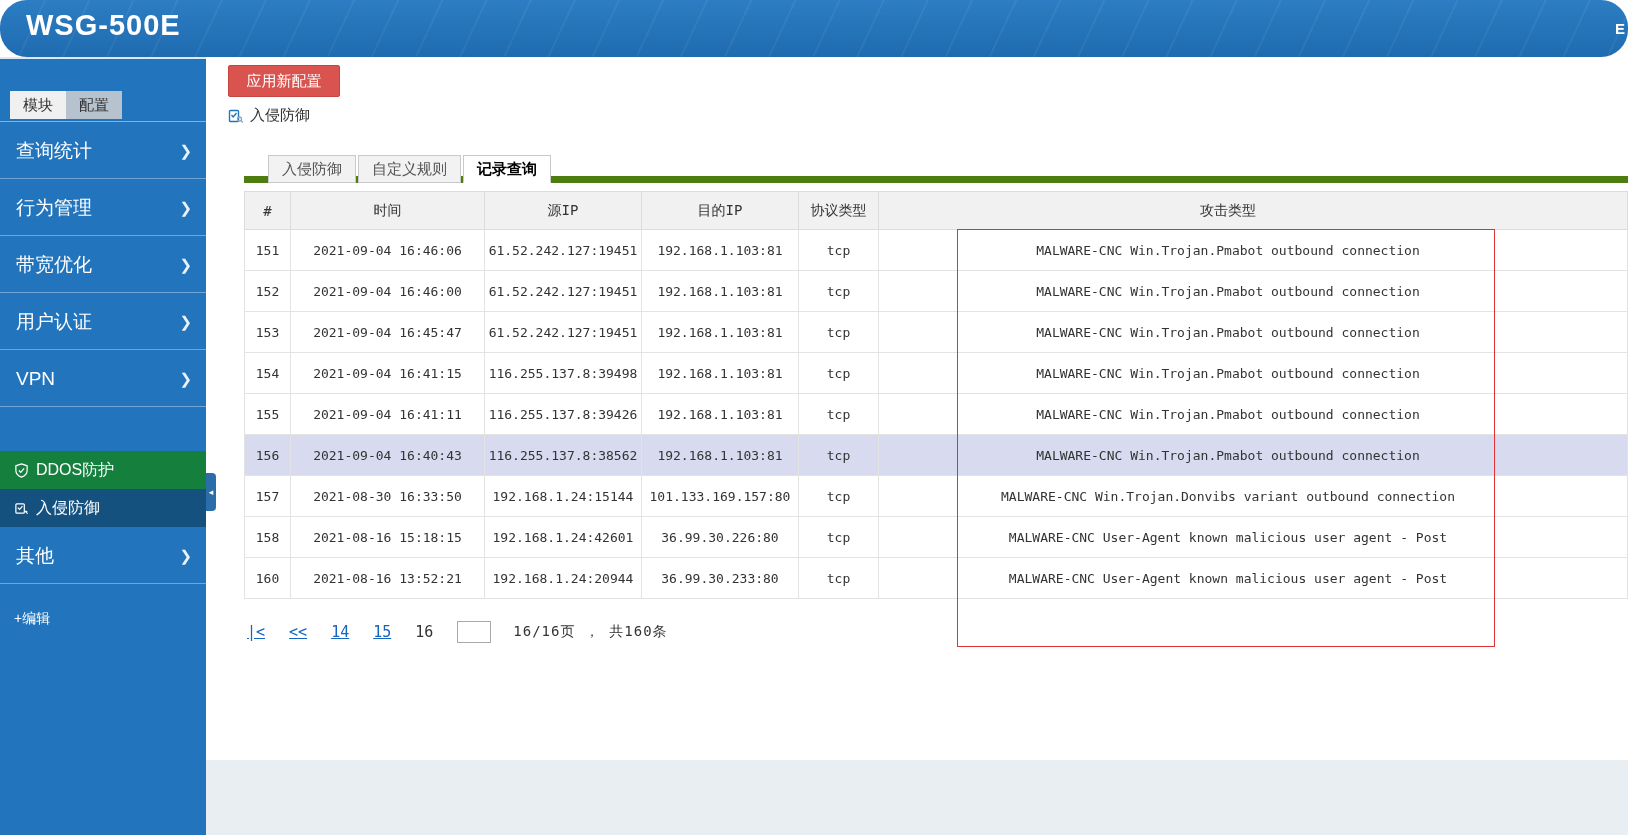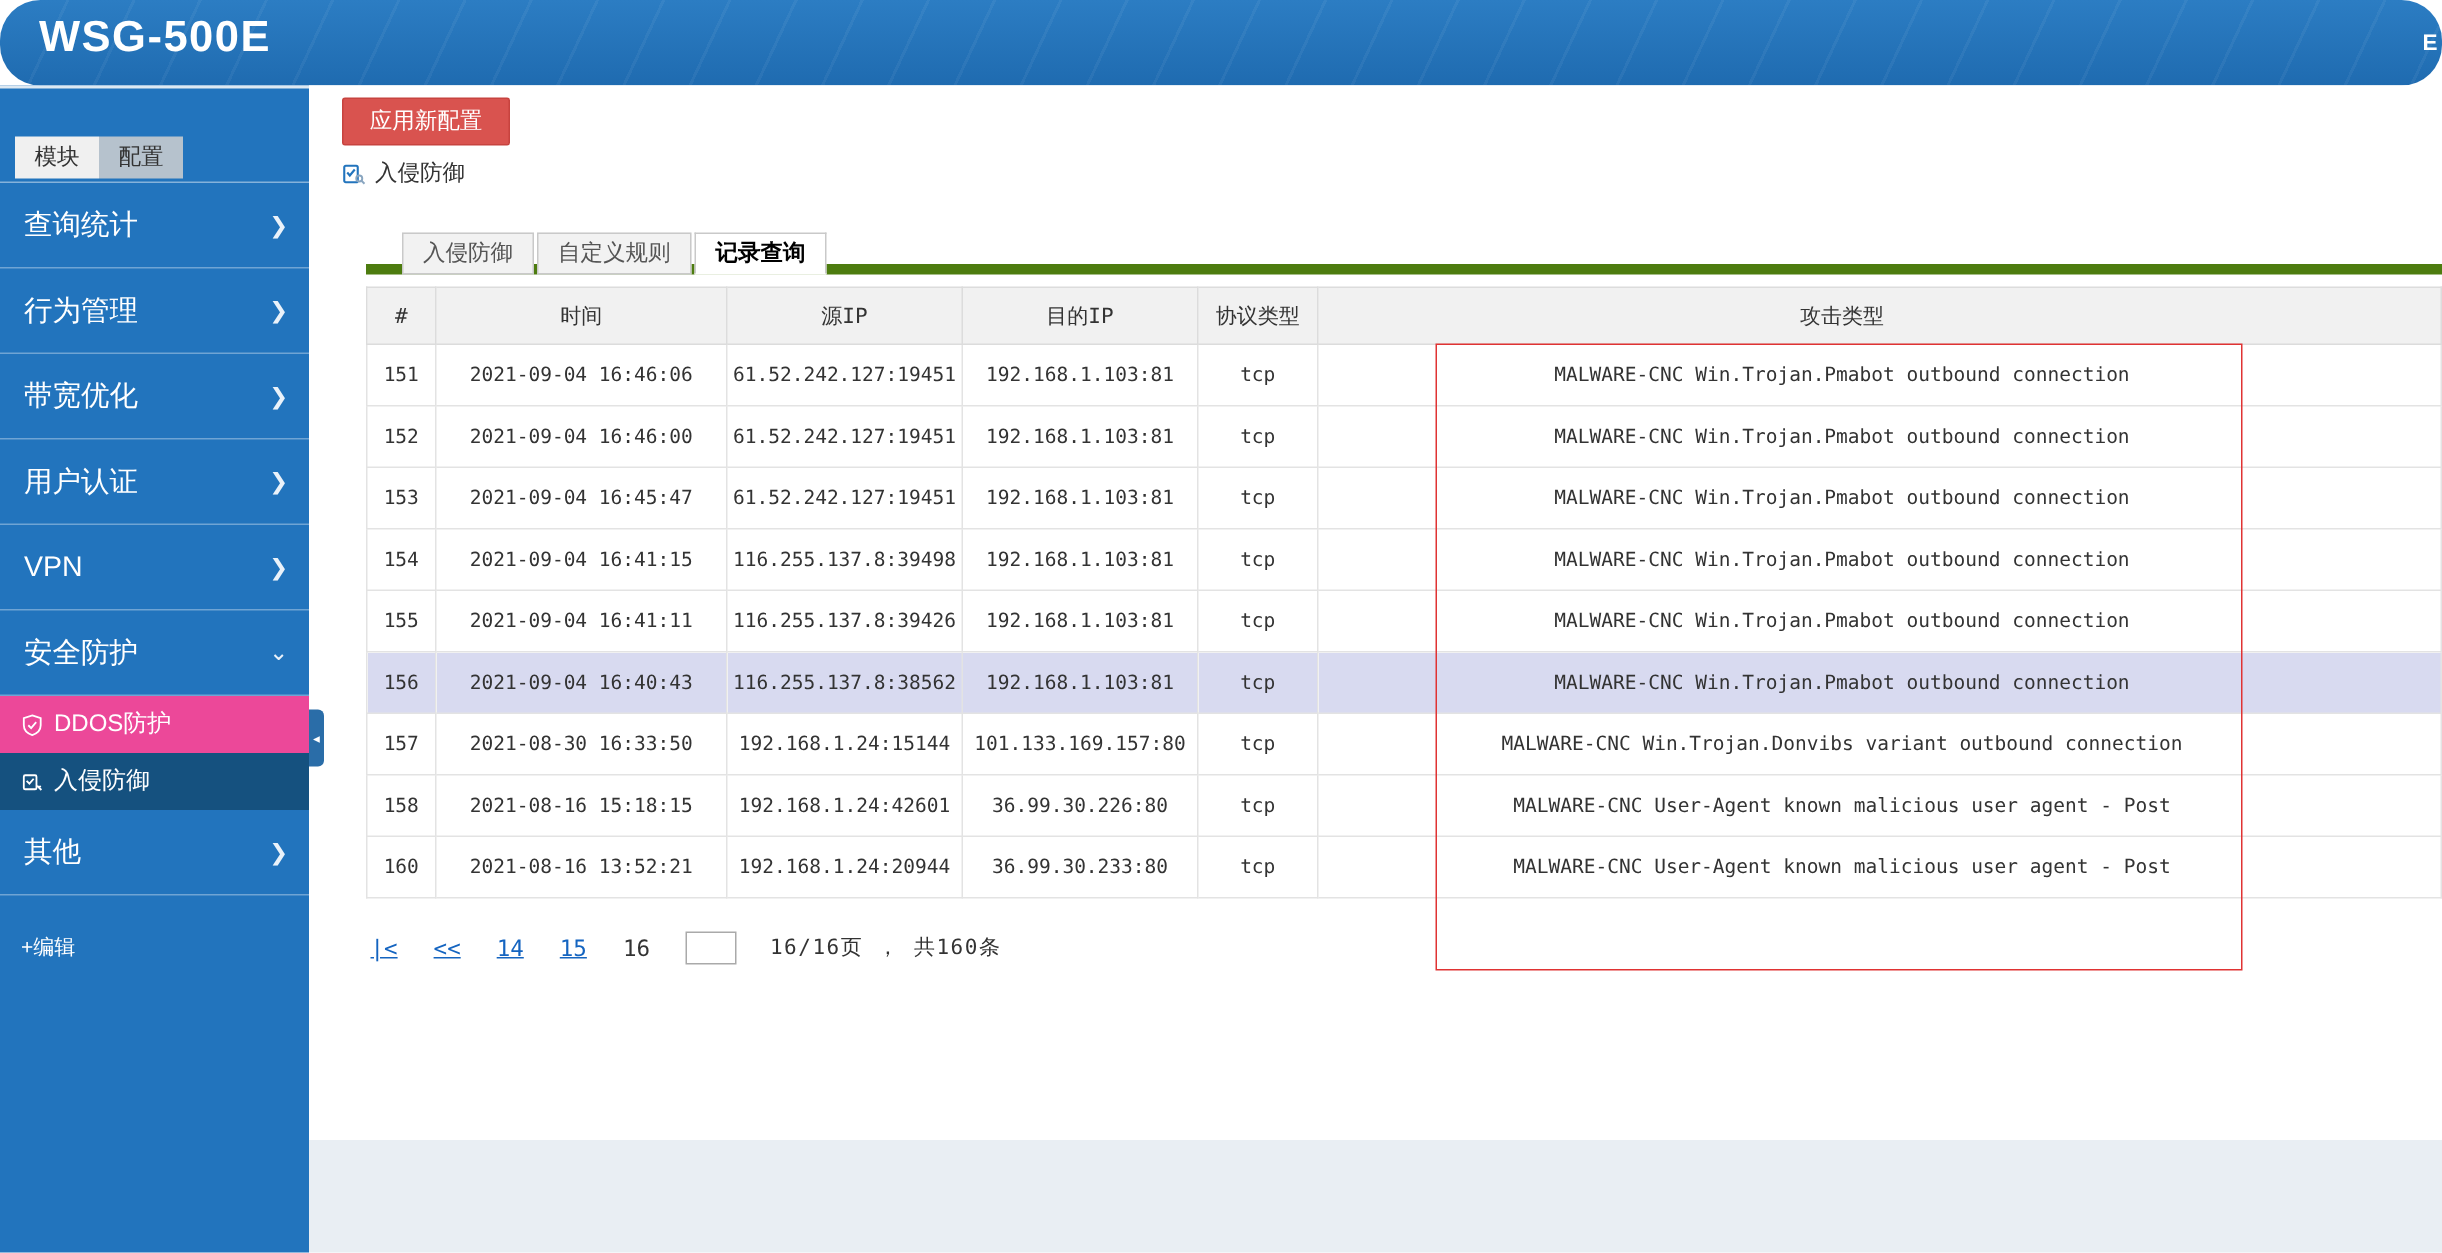--- a/index.html
+++ b/index.html
@@ -19,21 +19,21 @@
   .sidebar { position:absolute; left:0; top:57px; width:206px; height:778px;
     background:#2274bd; border-top:2px solid #dce8f2; }
   .mode-tabs { padding:32px 0 0 10px; height:62px; }
   .mode-tab { display:inline-block; width:56px; height:28px; line-height:28px; text-align:center;
     font-size:15px; color:#333; background:#b6c2cd; cursor:pointer; }
   .mode-tab.active { background:#f0f0f0; }
   .side-nav { border-top:1px solid rgba(255,255,255,0.45); }
   .nav-item { height:57px; line-height:57px; padding:0 16px 0 16px; color:#fff; font-size:19px;
     border-bottom:1px solid rgba(255,255,255,0.35); cursor:pointer; position:relative; }
   .nav-item .arrow { position:absolute; right:14px; top:0; font-size:15px; color:#eaf2fa; }
-  .submenu { background:#ec4899; }
+  .submenu { background:#15803d;margin-top:44px; }
   .sub-item { height:38px; line-height:38px; padding:0 10px 0 14px; color:#fff; font-size:16px;
     cursor:pointer; display:flex; align-items:center; gap:7px; }
   .sub-item.active { background:#15517f; }
   .sub-item svg { flex:0 0 auto; }
   .sidebar-edit { padding:26px 0 0 14px; color:#fff; font-size:14px; cursor:pointer; }
   .collapse-handle { position:absolute; left:206px; top:473px; width:10px; height:38px;
     background:#2a6da8; border-radius:0 4px 4px 0; color:#fff; font-size:9px;
     display:flex; align-items:center; justify-content:center; cursor:pointer; z-index:5; }
 
   
@@ -90,21 +90,20 @@
 </div>
 
 <div class="sidebar">
   <div class="mode-tabs"><div class="mode-tab active">模块</div><div class="mode-tab">配置</div></div>
   <div class="side-nav">
       <div class="nav-item"><span>查询统计</span><span class="arrow">❯</span></div>
       <div class="nav-item"><span>行为管理</span><span class="arrow">❯</span></div>
       <div class="nav-item"><span>带宽优化</span><span class="arrow">❯</span></div>
       <div class="nav-item"><span>用户认证</span><span class="arrow">❯</span></div>
       <div class="nav-item"><span>VPN</span><span class="arrow">❯</span></div>
-      <div class="nav-item"><span>安全防护</span><span class="arrow">⌄</span></div>
       <div class="submenu">
         <div class="sub-item">
           <svg width="15" height="15" viewBox="0 0 16 16">
             <path d="M8 1 L14 3 V8 C14 11.5 11.5 13.8 8 15 C4.5 13.8 2 11.5 2 8 V3 Z" fill="none" stroke="#fff" stroke-width="1.3"></path>
             <path d="M5.2 8 L7.2 10 L10.8 5.8" fill="none" stroke="#fff" stroke-width="1.3"></path>
           </svg>
           <span>DDOS防护</span>
         </div>
         <div class="sub-item active">
           <svg width="15" height="15" viewBox="0 0 16 16">

